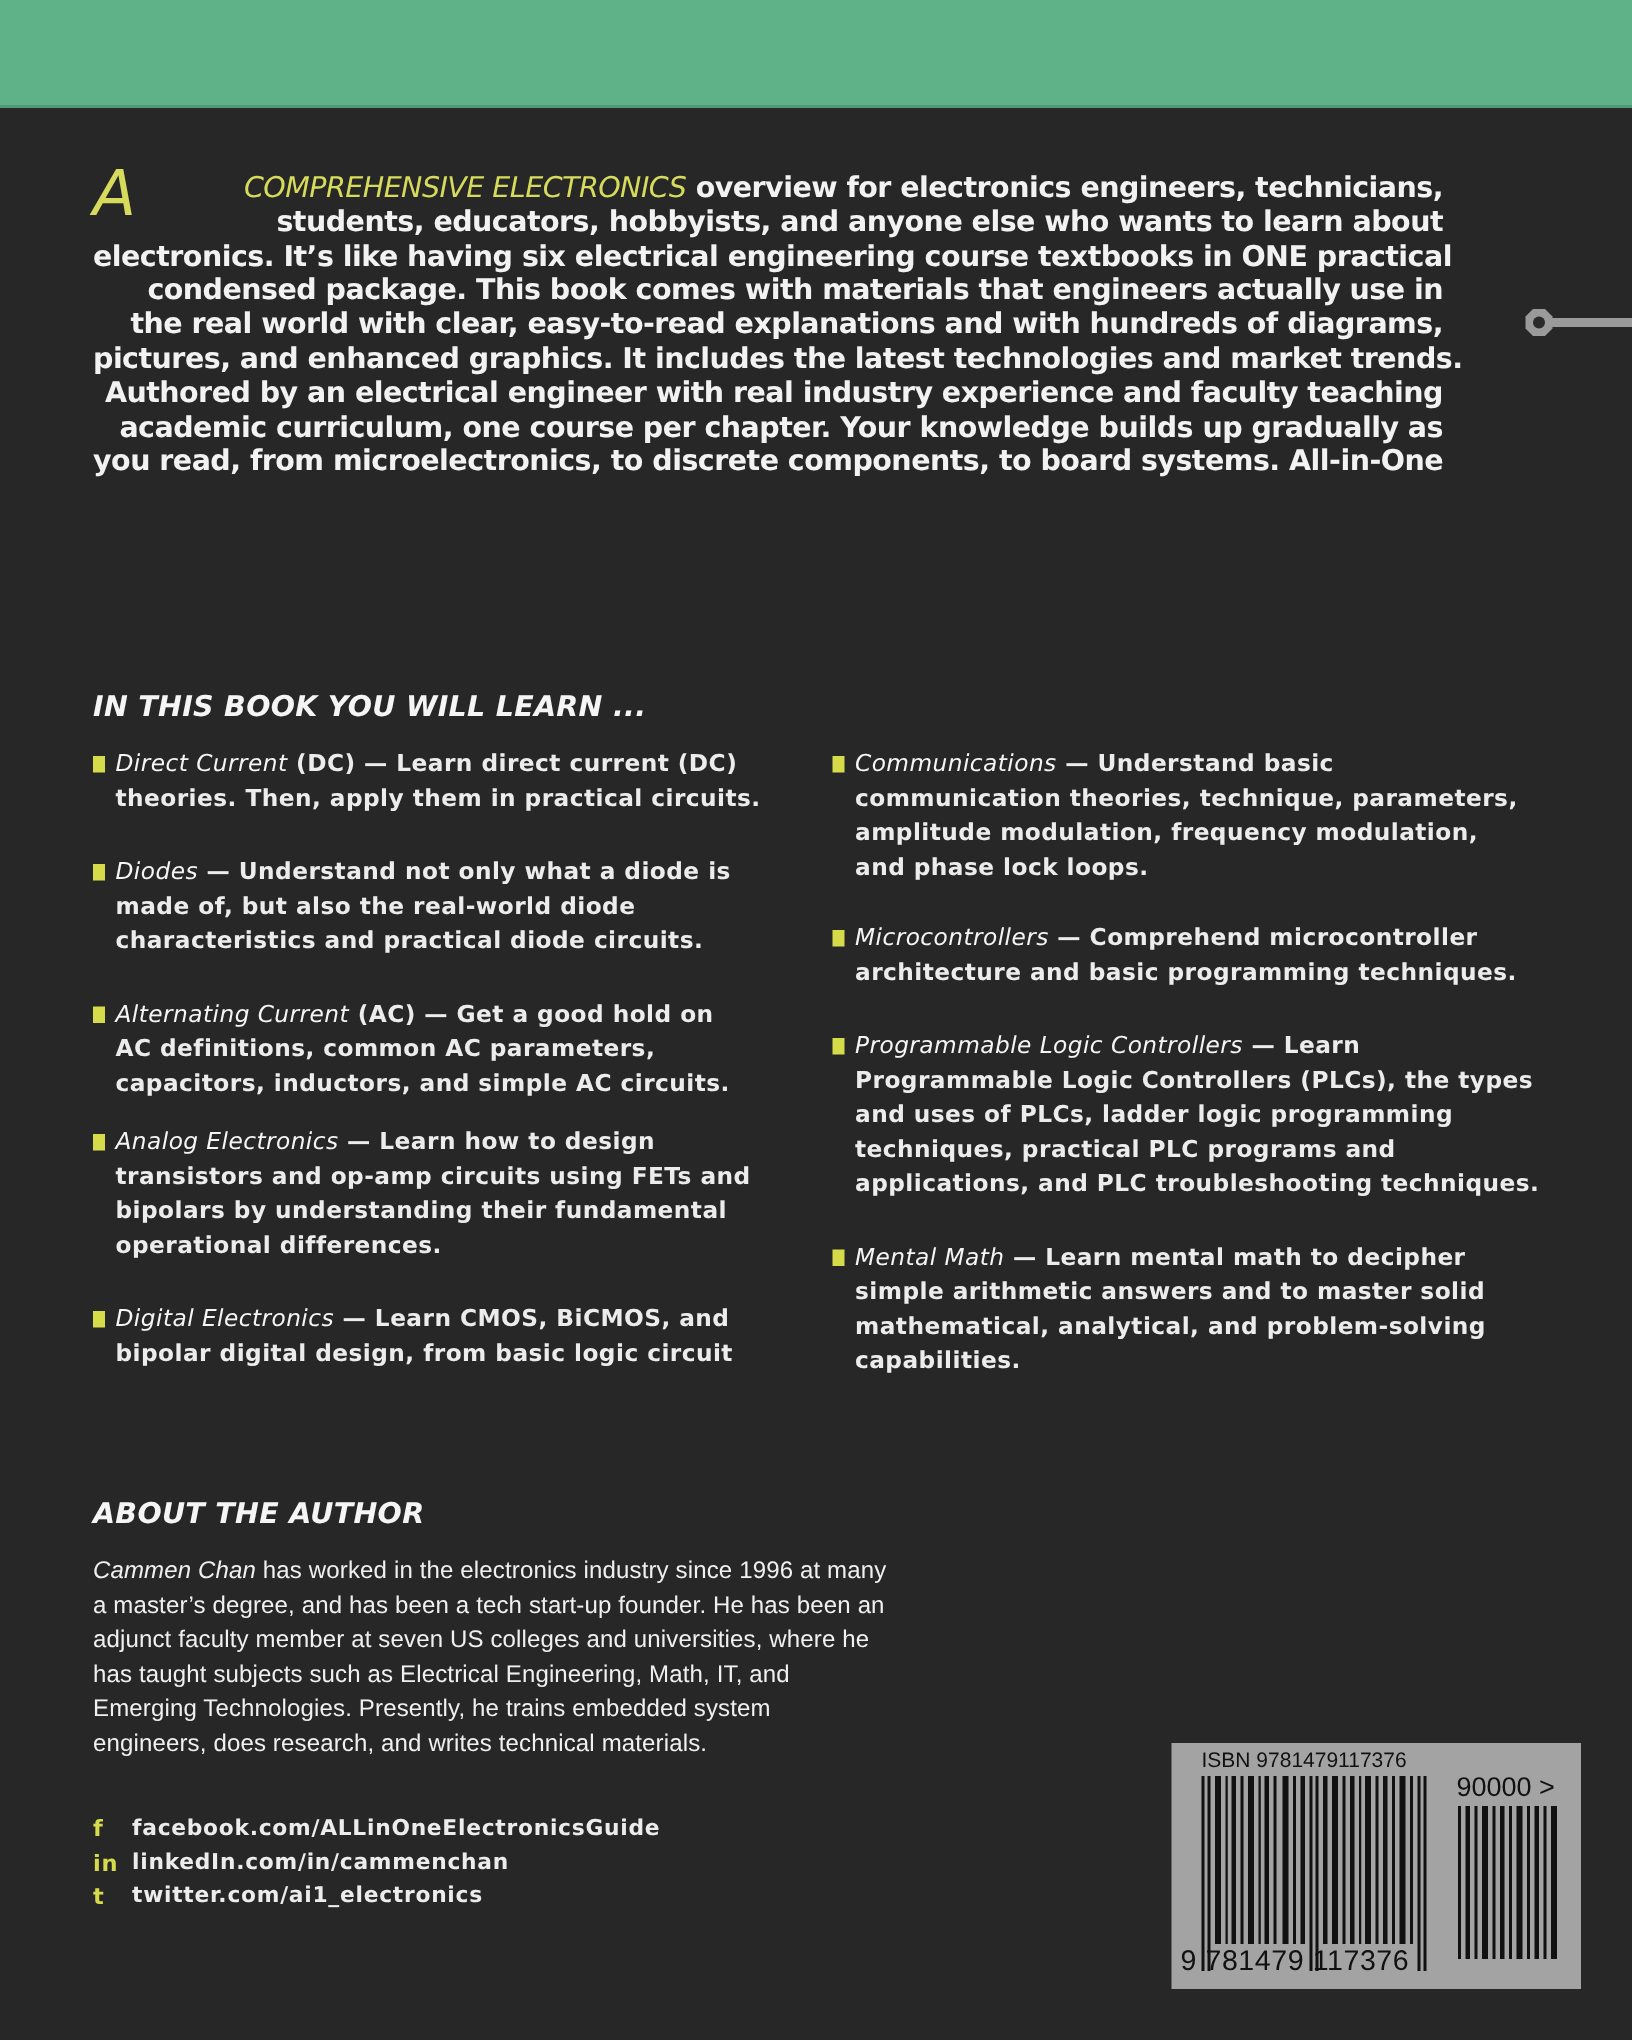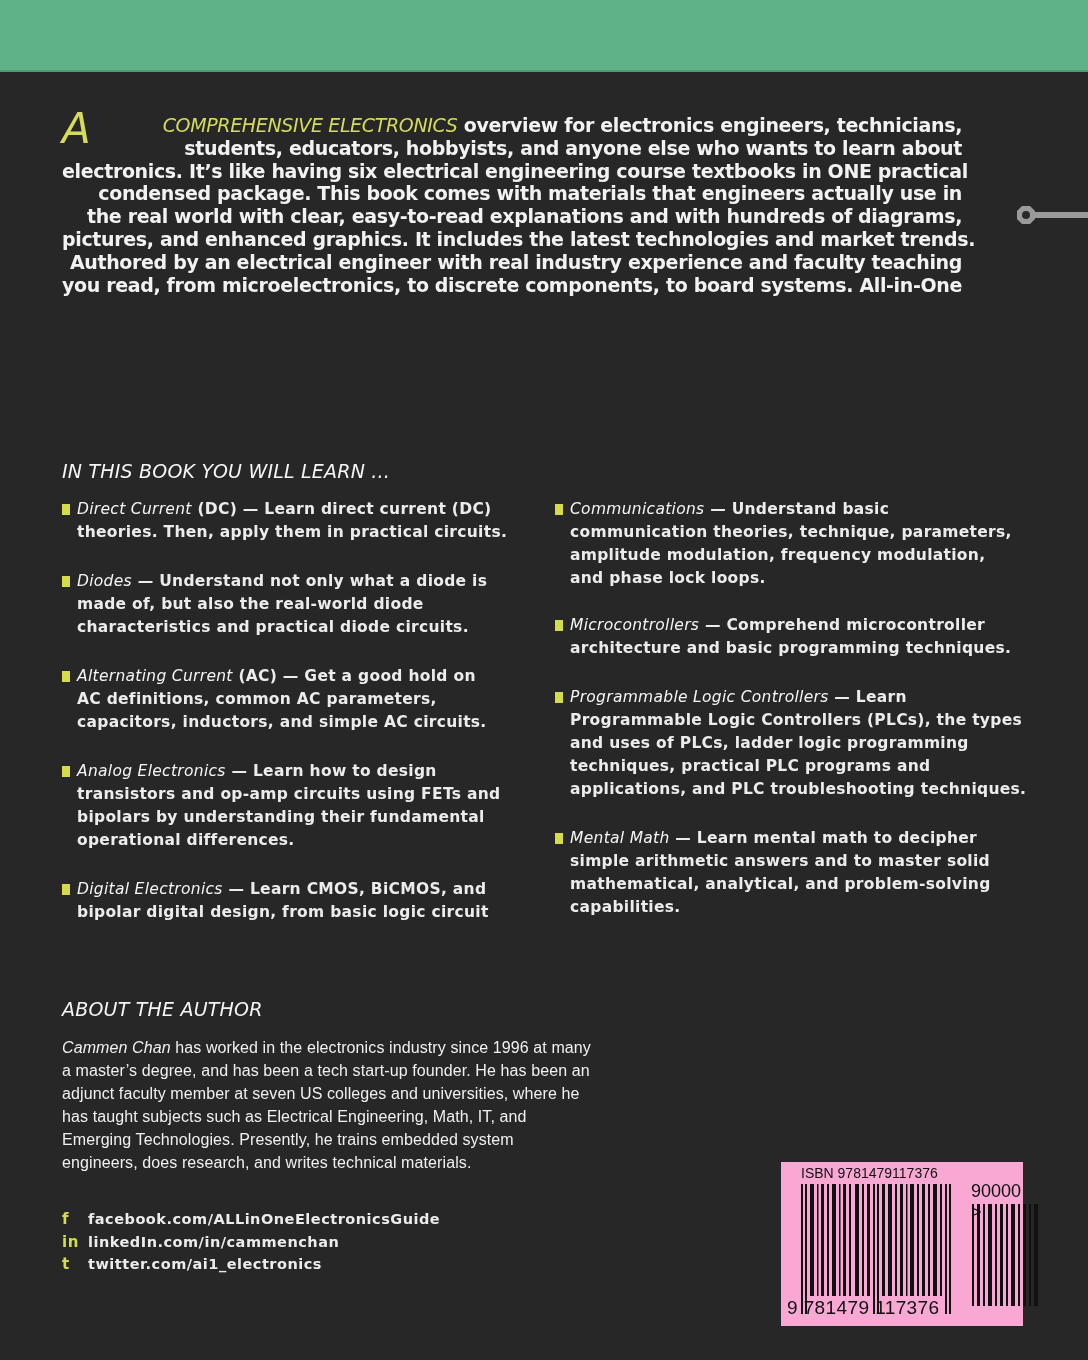--- a/index.html
+++ b/index.html
@@ -27,21 +27,21 @@
     .intro .dropcap {
       color: #d6db5c; font-style: italic; font-weight: normal;
       font-size: 42px; line-height: 30px; position: absolute; left: 0; top: 0;
       font-family: "DejaVu Sans", sans-serif;
     }
     .intro .lead { color: #d6db5c; font-style: italic; font-weight: normal; }
     .intro .l1 { padding-left: 20px; }
     .intro .l2 { padding-left: 47px; }
     .h-section {
       position: absolute; left: 62px;
-      font-size: 19px; font-weight: normal; font-style: italic; letter-spacing: 0.2px;
+      font-size: 19px; font-weight: bold; font-style: italic; letter-spacing: 0.2px;
       color: #f5f5f5;
     }
     .learn-col { position: absolute; width: 470px; }
     .learn-item {
       position: relative; padding-left: 15px;
       font-size: 15.5px; line-height: 23px; font-weight: bold; letter-spacing: 0.3px;
       color: #ececec;
     }
     .learn-item .bullet {
       position: absolute; left: 0; top: 6px; width: 8px; height: 11px; background: #d6db4a;
@@ -60,22 +60,22 @@
       display: flex; align-items: center; height: 22.5px;
       font-size: 14.5px; font-weight: bold; letter-spacing: 0.5px; color: #ececec;
     }
     .social-row .ic {
       width: 26px; color: #d6db4a; font-weight: bold; font-size: 15px;
     }
     .social-row .dot {
       display: inline-block; width: 10px; height: 10px; border-radius: 50%; background: #d6db4a;
     }
     .barcode {
-      position: absolute; left: 781px; top: 1162px; width: 242px; height: 164px;
-      background: #f9a8d4; color: #111;
+      position: absolute; left: 781px; top: 1162px; width: 273px; height: 164px;
+      background: #a3a3a3; color: #111;
       font-family: "Liberation Sans", sans-serif;
     }
     .barcode .isbn-label { position: absolute; left: 20px; top: 3px; font-size: 14px; }
     .barcode .price { position: absolute; left: 190px; top: 19px; font-size: 18px; }
     .barcode .digits { position: absolute; left: 6px; top: 135px; font-size: 19px; letter-spacing: 0.4px; }
     .barcode svg { position: absolute; }
   </style>
 </head>
 <body>
 
@@ -89,38 +89,39 @@
 
 <div class="intro">
   <span class="dropcap">A</span>
   <span class="line l1"><span class="lead">COMPREHENSIVE ELECTRONICS</span><span> overview for electronics engineers, technicians,</span></span>
   <span class="line l2">students, educators, hobbyists, and anyone else who wants to learn about</span>
   <span class="line">electronics. It’s like having six electrical engineering course textbooks in ONE practical</span>
   <span class="line">condensed package. This book comes with materials that engineers actually use in</span>
   <span class="line">the real world with clear, easy-to-read explanations and with hundreds of diagrams,</span>
   <span class="line">pictures, and enhanced graphics. It includes the latest technologies and market trends.</span>
   <span class="line">Authored by an electrical engineer with real industry experience and faculty teaching</span>
+  <span class="line">academic curriculum, one course per chapter. Your knowledge builds up gradually as</span>
   <span class="line">you read, from microelectronics, to discrete components, to board systems. All-in-One</span>
 </div>
 
 <div class="h-section" style="top:460px;">IN THIS BOOK YOU WILL LEARN ...</div>
 
 <div class="learn-col" style="left:62px; top:498px;">
   <div class="learn-item" style="margin-bottom:26px;">
     <span class="bullet"></span>
     <span class="line"><span class="topic">Direct Current</span><span> (DC) — Learn direct current (DC)</span></span>
     <span class="line">theories. Then, apply them in practical circuits.</span>
   </div>
   <div class="learn-item" style="margin-bottom:26px;">
     <span class="bullet"></span>
     <span class="line"><span class="topic">Diodes</span><span> — Understand not only what a diode is</span></span>
     <span class="line">made of, but also the real-world diode</span>
     <span class="line">characteristics and practical diode circuits.</span>
   </div>
-  <div class="learn-item" style="margin-bottom:26px;">
+  <div class="learn-item" style="margin-bottom:16px;">
     <span class="bullet"></span>
     <span class="line"><span class="topic">Alternating Current</span><span> (AC) — Get a good hold on</span></span>
     <span class="line">AC definitions, common AC parameters,</span>
     <span class="line">capacitors, inductors, and simple AC circuits.</span>
   </div>
   <div class="learn-item" style="margin-bottom:26px;">
     <span class="bullet"></span>
     <span class="line"><span class="topic">Analog Electronics</span><span> — Learn how to design</span></span>
     <span class="line">transistors and op-amp circuits using FETs and</span>
     <span class="line">bipolars by understanding their fundamental</span>

